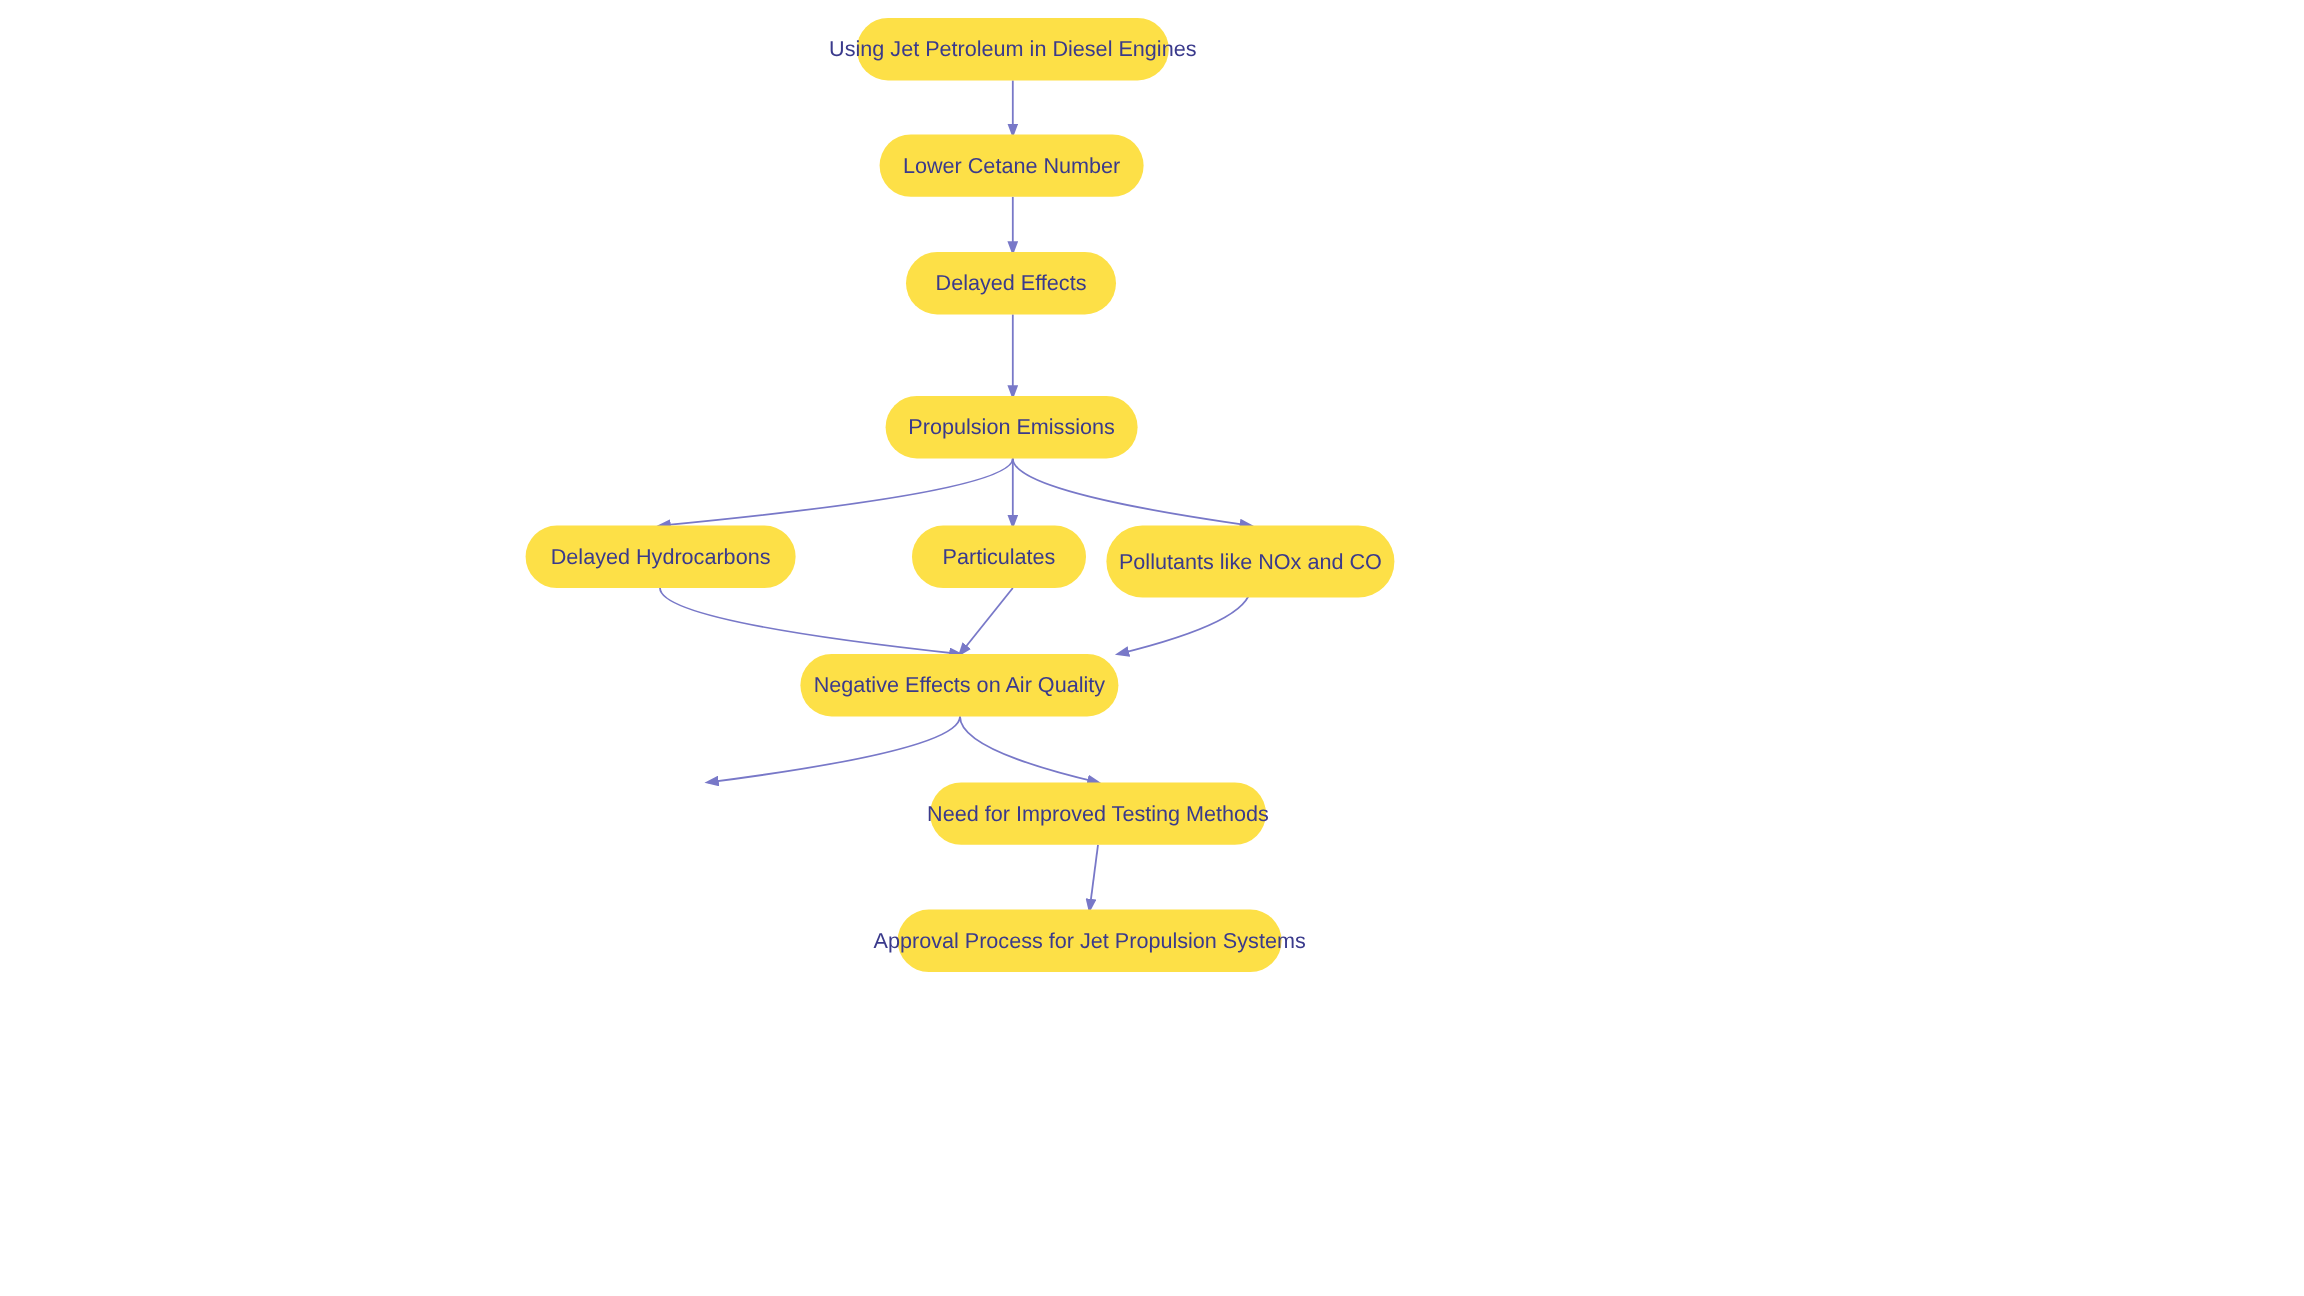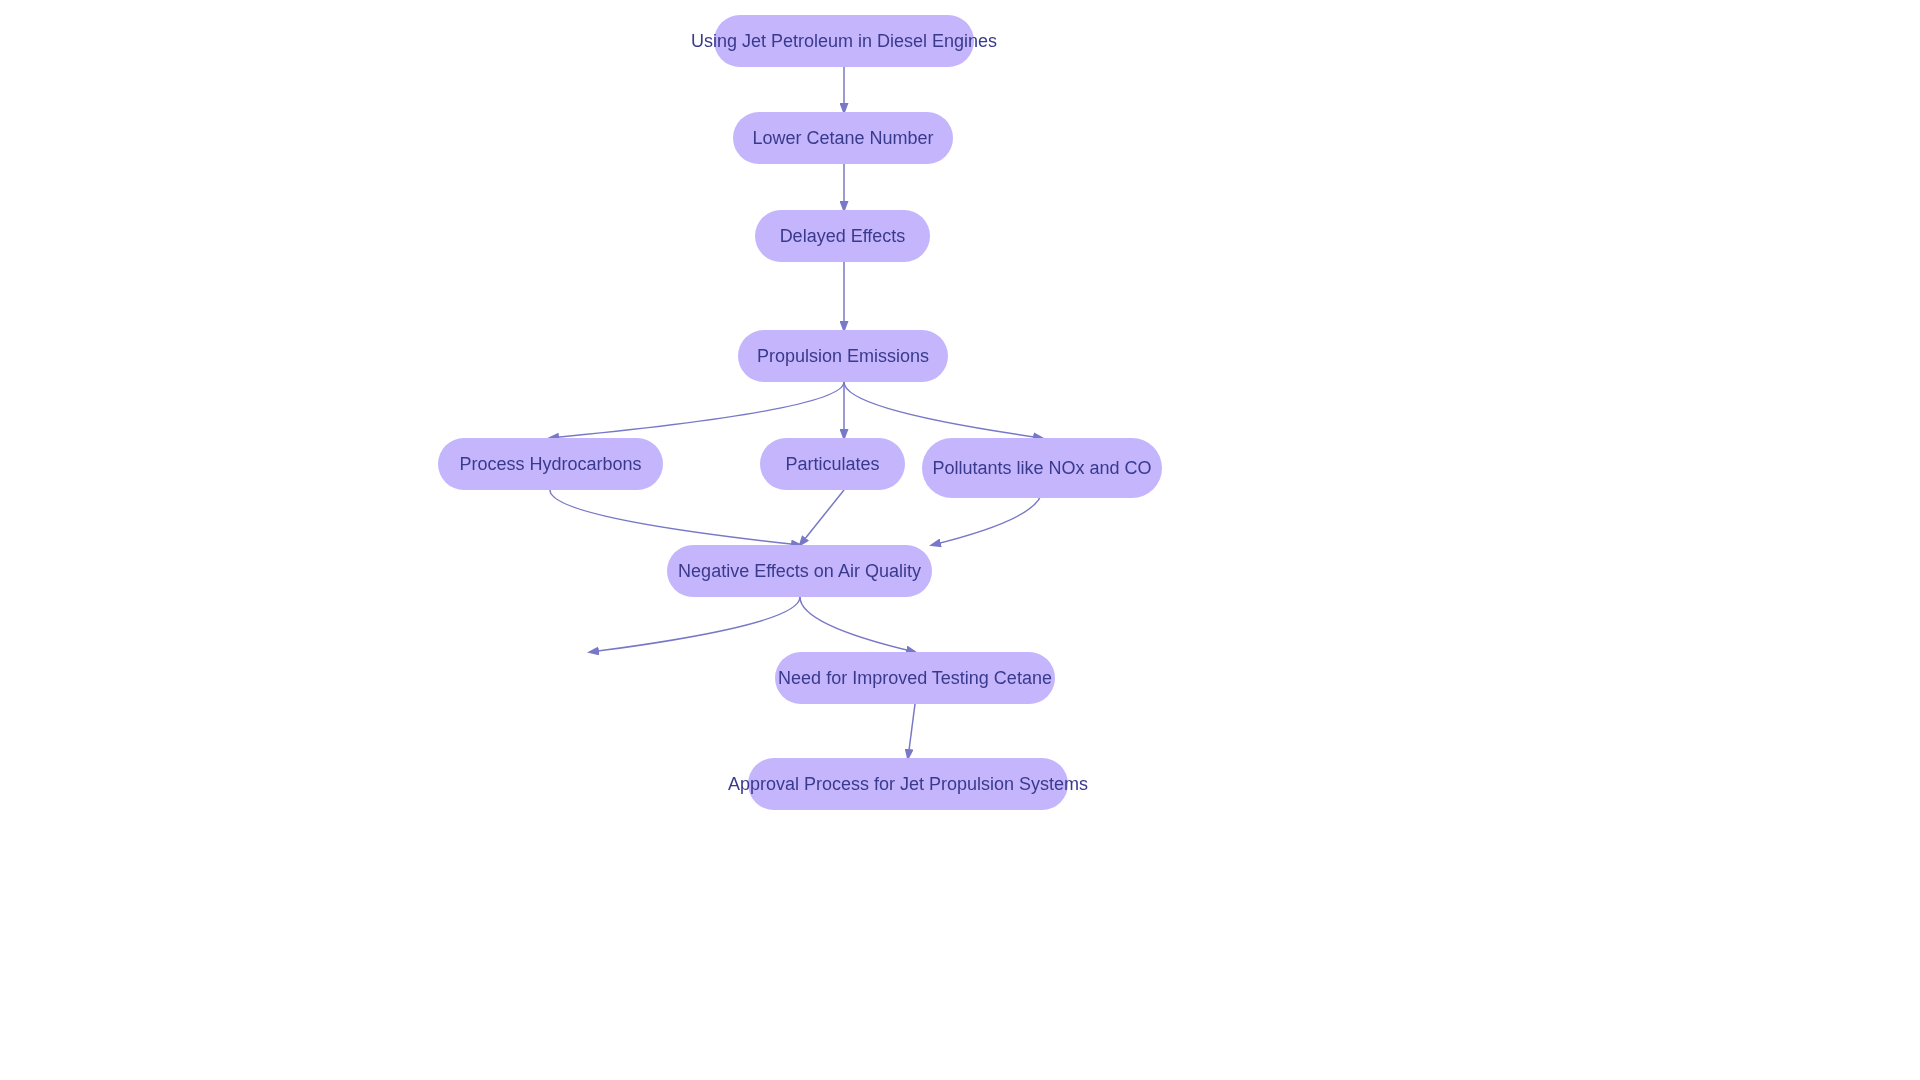--- a/index.html
+++ b/index.html
@@ -21,21 +21,21 @@
     }
     svg.diagram-svg {
       position: absolute;
       top: 0;
       left: 0;
       width: 1920px;
       height: 1080px;
     }
     .node {
       position: absolute;
-      background: #c4b5fd;
+      background: #fde047;
       border-radius: 30px;
       display: flex;
       align-items: center;
       justify-content: center;
       text-align: center;
       color: #3a3a8c;
       font-size: 18px;
       font-weight: 500;
       padding: 12px 24px;
       white-space: nowrap;
@@ -79,25 +79,25 @@
   </svg>
 
   <div class="node" style="left:714px; top:15px; width:260px; height:52px;">Using Jet Petroleum in Diesel Engines</div>
 
   <div class="node" style="left:733px; top:112px; width:220px; height:52px;">Lower Cetane Number</div>
 
   <div class="node" style="left:755px; top:210px; width:175px; height:52px;">Delayed Effects</div>
 
   <div class="node" style="left:738px; top:330px; width:210px; height:52px;">Propulsion Emissions</div>
 
-  <div class="node" style="left:438px; top:438px; width:225px; height:52px;">Process Hydrocarbons</div>
+  <div class="node" style="left:438px; top:438px; width:225px; height:52px;">Delayed Hydrocarbons</div>
 
   <div class="node" style="left:760px; top:438px; width:145px; height:52px;">Particulates</div>
 
   <div class="node" style="left:922px; top:438px; width:240px; height:60px;">Pollutants like NOx and CO</div>
 
   <div class="node" style="left:667px; top:545px; width:265px; height:52px;">Negative Effects on Air Quality</div>
 
 
-  <div class="node" style="left:775px; top:652px; width:280px; height:52px;">Need for Improved Testing Cetane</div>
+  <div class="node" style="left:775px; top:652px; width:280px; height:52px;">Need for Improved Testing Methods</div>
 
   <div class="node" style="left:748px; top:758px; width:320px; height:52px;">Approval Process for Jet Propulsion Systems</div>
 </div>
 
 </body></html>

